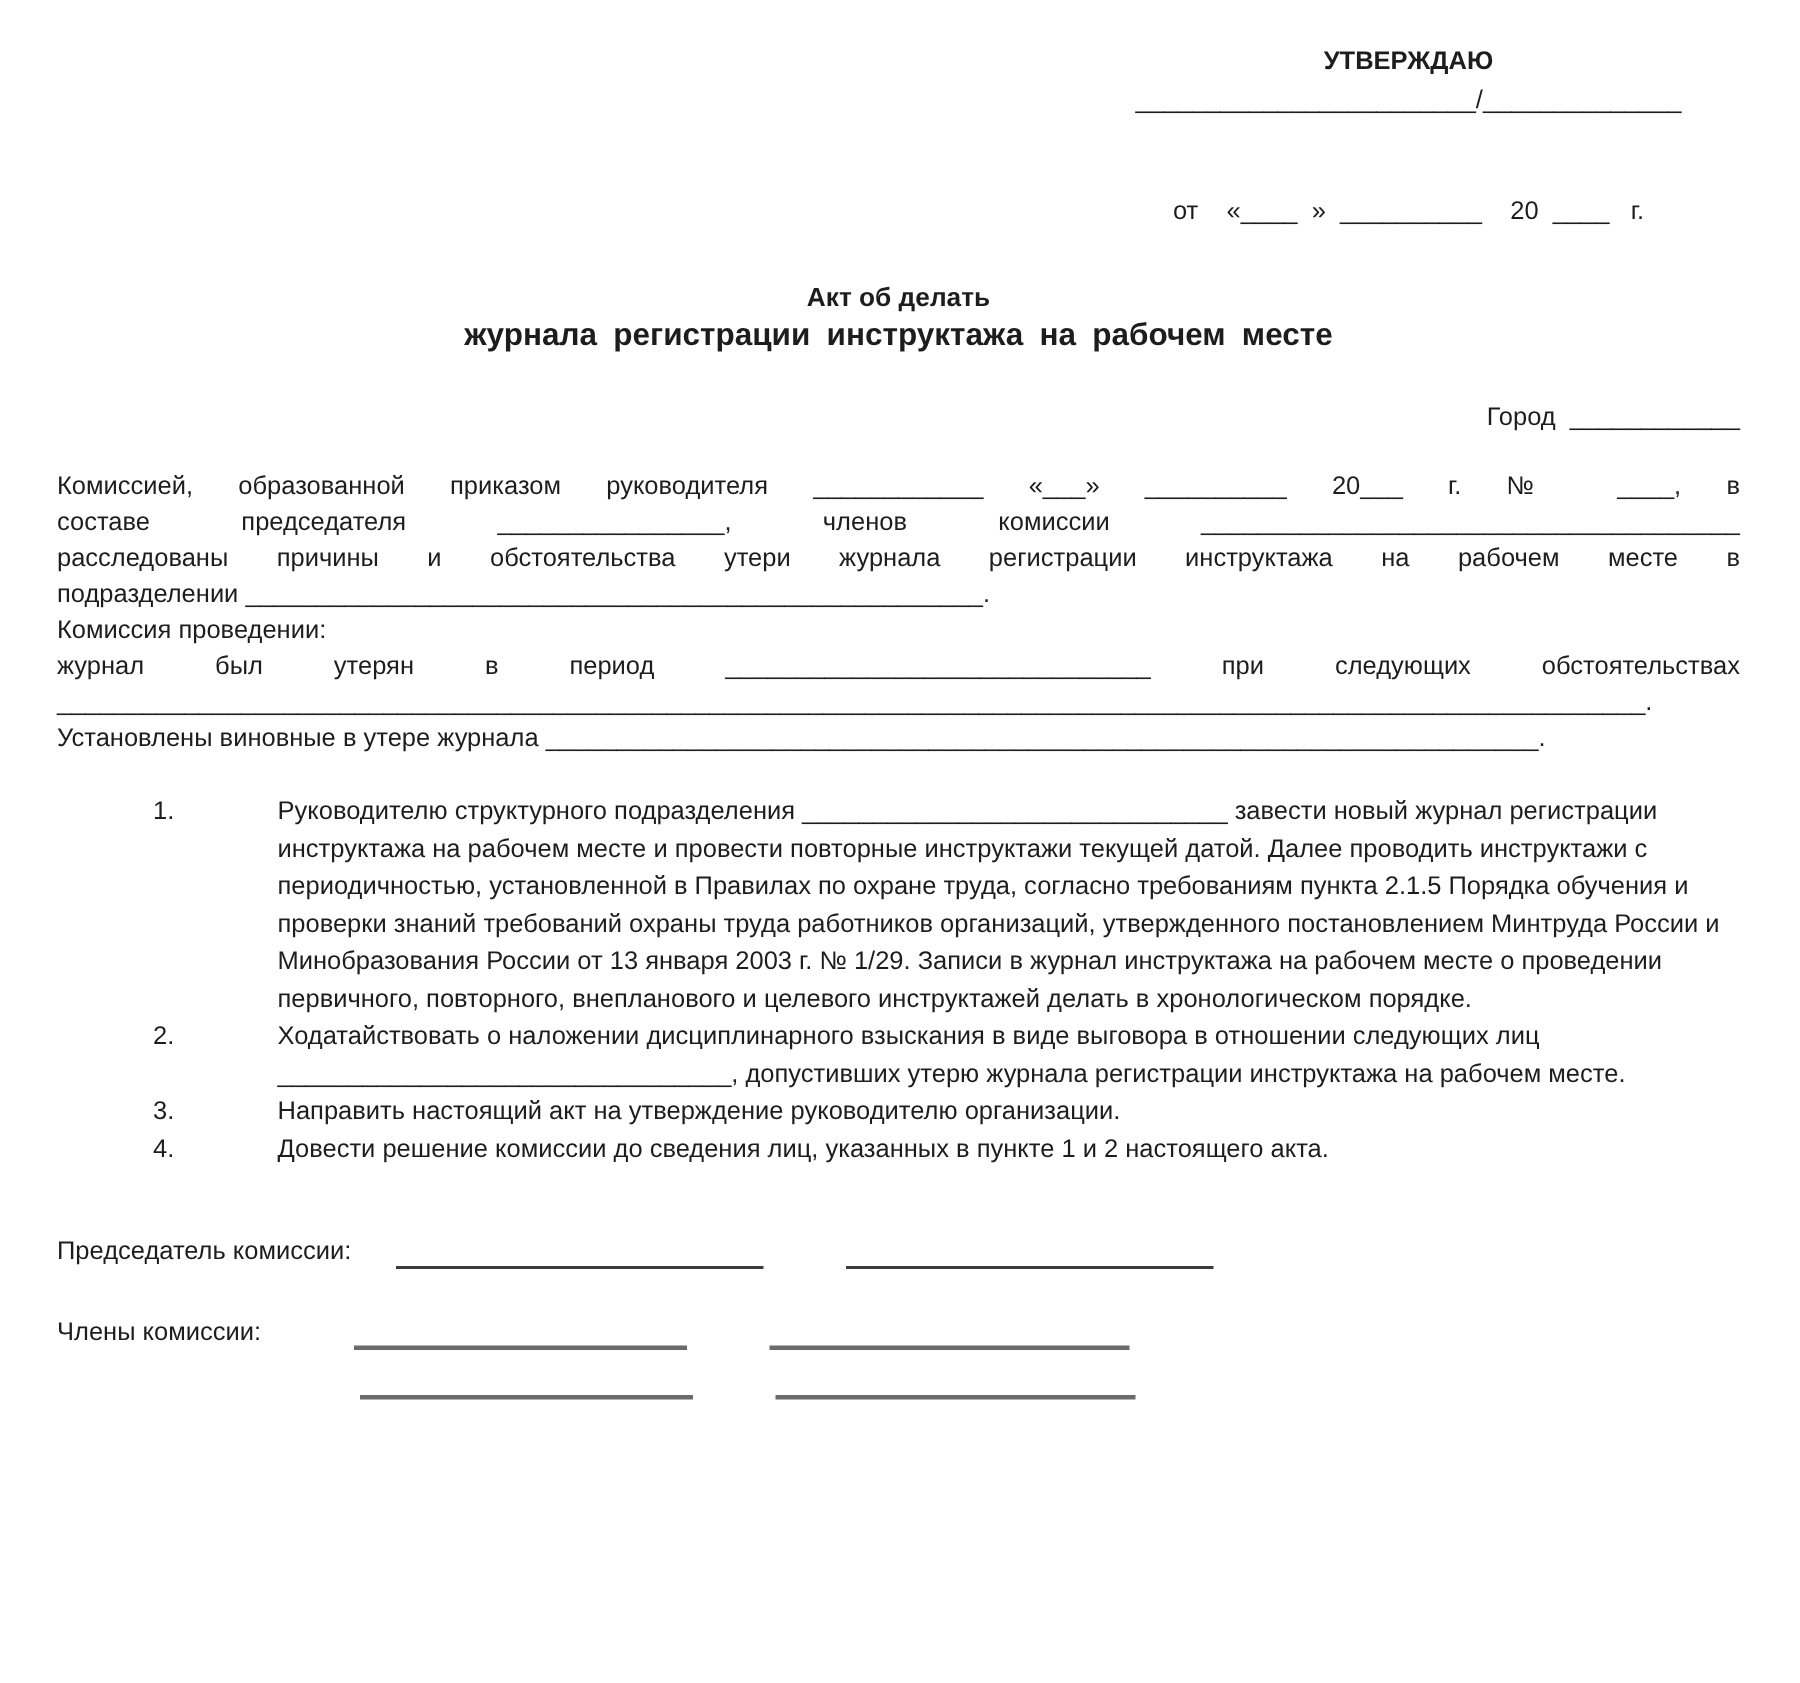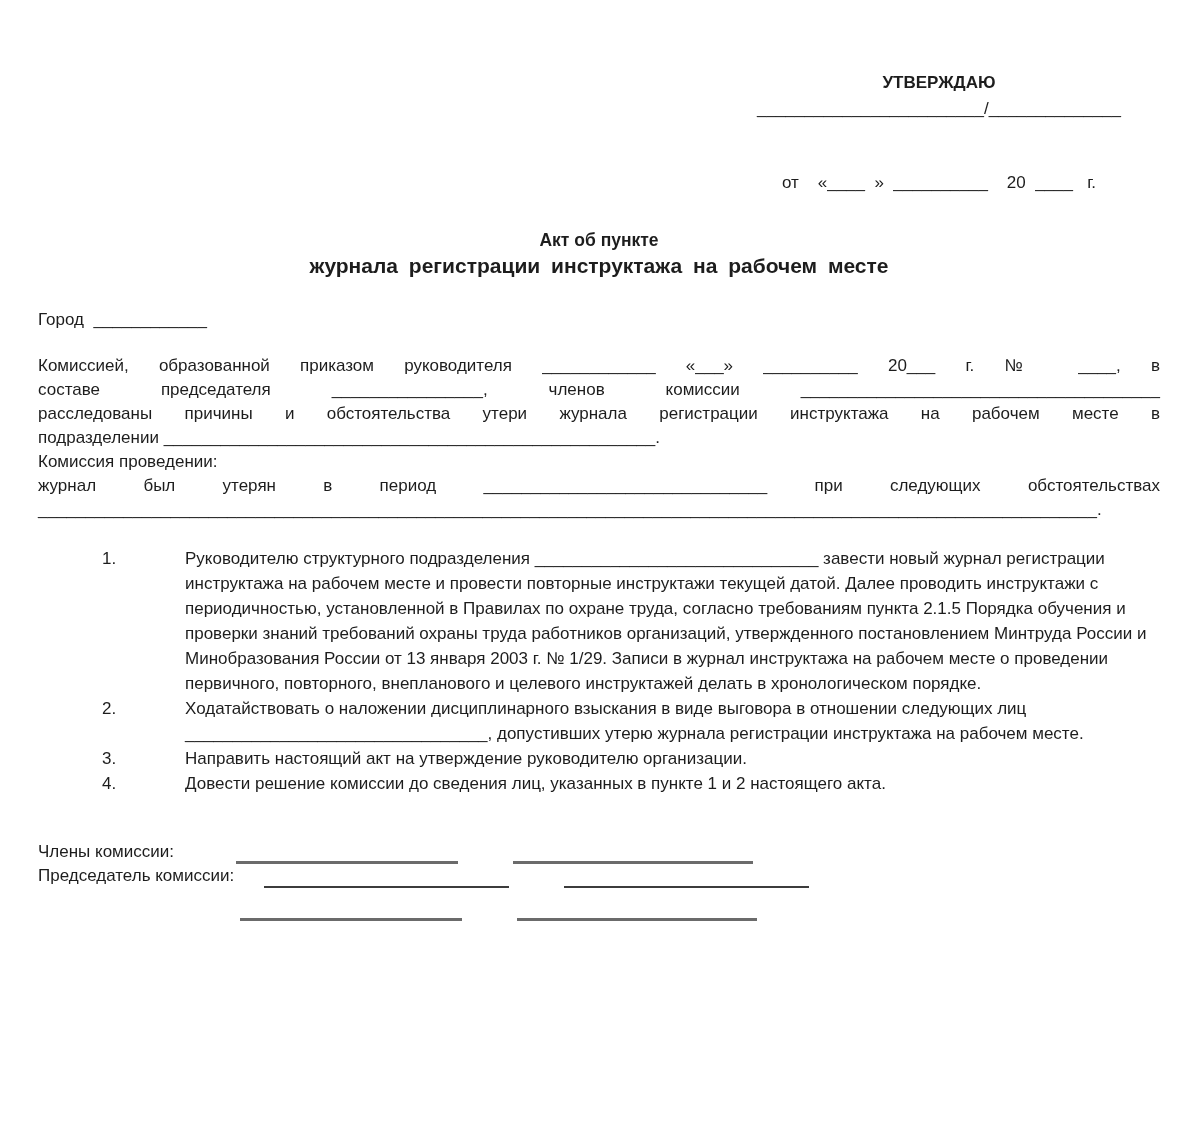--- a/index.html
+++ b/index.html
@@ -1,20 +1,20 @@
 <!DOCTYPE html>
 <html lang="ru"><head>
 <meta charset="utf-8">
 <style>
   html,body{margin:0;padding:0;background:#ffffff;}
   .page{
     position:relative;
     width:1200px;height:1122px;
     box-sizing:border-box;
-    padding:70px 40px 0 38px;
+    padding:28px 40px 0 38px;
     background:#ffffff;
     color:#1d1d1d;
     font-family:"Liberation Sans", sans-serif;
     font-size:17px;
     line-height:24px;
     overflow:hidden;
     overflow-wrap:normal;
     word-break:normal;
   }
   .b{font-weight:bold;}
@@ -32,20 +32,21 @@
   .approval-date{margin-top:48px;}
 
   .title1{margin-top:32px;font-size:17.5px;}
   .title2{margin-top:2px;font-size:21px;word-spacing:5px;}
 
   .city-row{
     display:flex;
     justify-content:space-between;
     align-items:flex-end;
     margin-top:30px;
+    flex-direction:column;
   }
 
   .intro{margin-top:22px;}
 
   .decision-label{margin-top:26px;}
 
   .decision-list{margin-top:24px;line-height:25px;}
   .decision-item{display:flex;}
   .di-num{
     width:147px;
@@ -70,38 +71,39 @@
 <body>
 
 <div class="page">
 
   <div class="approval">
     <div class="b">УТВЕРЖДАЮ</div>
     <div class="prewrap">________________________/______________</div>
     <div class="prewrap approval-date">от    «____  »  __________    20  ____   г.</div>
   </div>
 
-  <div class="b center title1">Акт об пункте</div>
+  <div class="b center title1">Акт об делать</div>
   <div class="b center title2">журнала регистрации инструктажа на рабочем месте</div>
 
   <div class="city-row">
     <span class="prewrap">Город  ____________</span>
   </div>
 
   <div class="intro">
     <div class="jline">Комиссией, образованной приказом руководителя ____________ «___» __________ 20___ г. № ____, в</div>
     <div class="jline">составе председателя ________________, членов комиссии ______________________________________</div>
     <div class="jline">расследованы причины и обстоятельства утери журнала регистрации инструктажа на рабочем месте в</div>
     <div>подразделении ____________________________________________________.</div>
   </div>
 
   <div>
     <div>Комиссия проведении:</div>
     <div class="jline">журнал был утерян в период ______________________________ при следующих обстоятельствах</div>
     <div>________________________________________________________________________________________________________________.</div>
+    <div>Установлены виновные в утере журнала ______________________________________________________________________.</div>
   </div>
 
 
   <div class="decision-list">
     <div class="decision-item">
       <div class="di-num">1.</div>
       <div class="di-text">Руководителю структурного подразделения ______________________________ завести новый журнал регистрации инструктажа на рабочем месте и провести повторные инструктажи текущей датой. Далее проводить инструктажи с периодичностью, установленной в Правилах по охране труда, согласно требованиям пункта 2.1.5 Порядка обучения и проверки знаний требований охраны труда работников организаций, утвержденного постановлением Минтруда России и Минобразования России от 13 января 2003 г. № 1/29. Записи в журнал инструктажа на рабочем месте о проведении первичного, повторного, внепланового и целевого инструктажей делать в хронологическом порядке.</div>
     </div>
     <div class="decision-item">
       <div class="di-num">2.</div>
@@ -111,30 +113,30 @@
       <div class="di-num">3.</div>
       <div class="di-text">Направить настоящий акт на утверждение руководителю организации.</div>
     </div>
     <div class="decision-item">
       <div class="di-num">4.</div>
       <div class="di-text">Довести решение комиссии до сведения лиц, указанных в пункте 1 и 2 настоящего акта.</div>
     </div>
   </div>
 
   <div class="sig-section">
+    <div class="sig-row">
+      <span>Председатель комиссии:</span>
+      <span class="sig-line" style="width:245px;margin-left:30px;"></span>
+      <span class="sig-line" style="width:245px;margin-left:55px;"></span>
+    </div>
+
     <div class="sig-row members-row1">
       <span>Члены комиссии:</span>
       <span class="sig-line gray" style="width:222px;margin-left:62px;"></span>
       <span class="sig-line gray" style="width:240px;margin-left:55px;"></span>
-    </div>
-
-    <div class="sig-row">
-      <span>Председатель комиссии:</span>
-      <span class="sig-line" style="width:245px;margin-left:30px;"></span>
-      <span class="sig-line" style="width:245px;margin-left:55px;"></span>
     </div>
 
     <div class="sig-row members-row2">
       <span class="sig-line gray" style="width:222px;margin-left:202px;"></span>
       <span class="sig-line gray" style="width:240px;margin-left:55px;"></span>
     </div>
   </div>
 
 </div>
 

